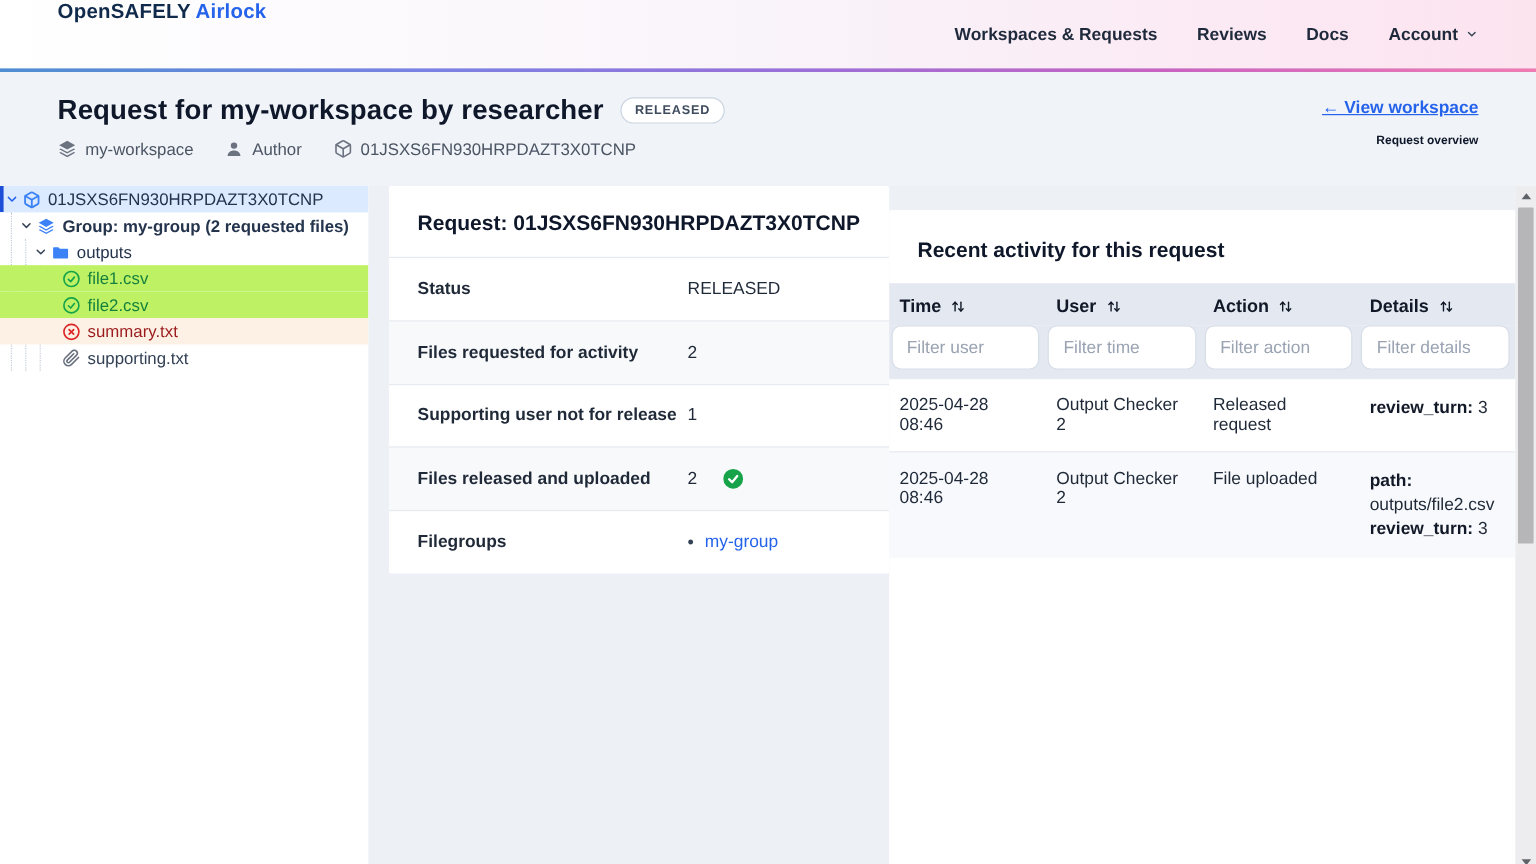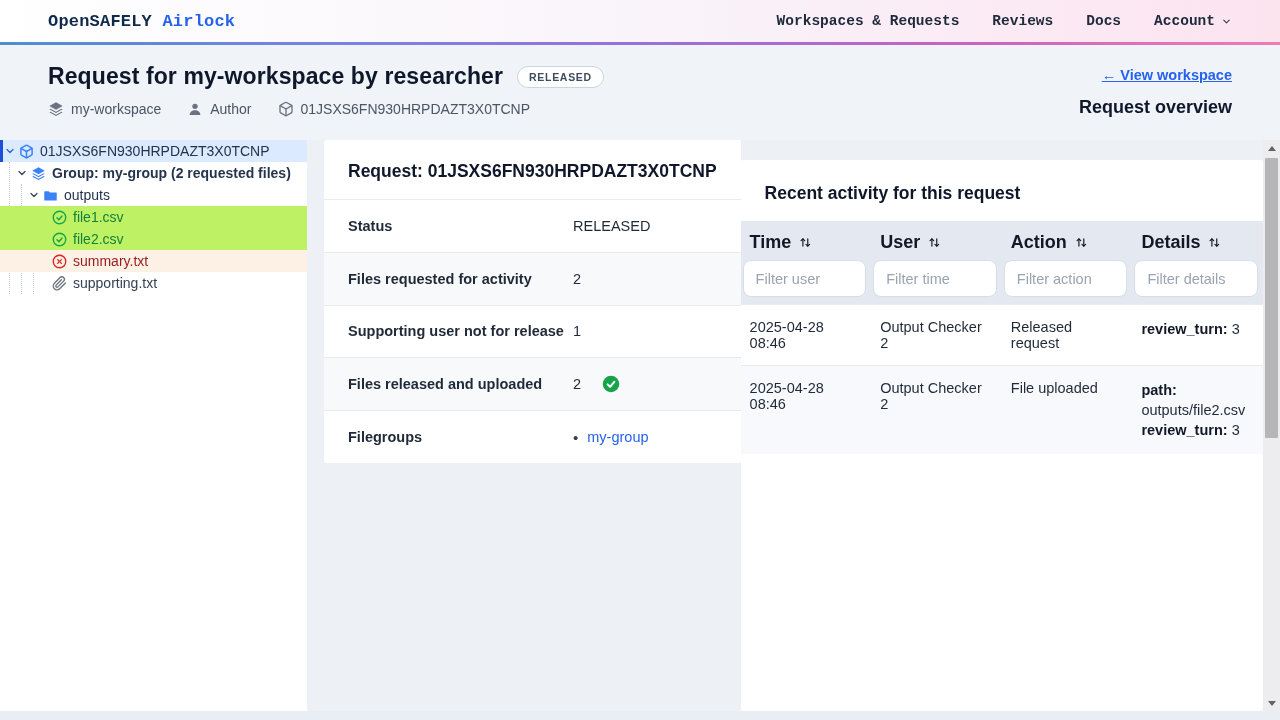--- a/index.html
+++ b/index.html
@@ -1,40 +1,40 @@
 <!DOCTYPE html>
 <html><head>
 <meta charset="utf-8">
 <style>
   * { margin:0; padding:0; box-sizing:border-box; }
   html,body { width:1280px; height:720px; overflow:hidden; }
   body { font-family:"Liberation Sans", sans-serif; background:#edf1f6; color:#1f2937; }
 
   
-  .navbar { height:42px; display:flex; align-items:center; justify-content:space-between;
-            padding:0 48px; background:linear-gradient(90deg,#ffffff 0%,#f9f4fa 50%,#fbeaf4 78%,#fce4ef 100%);font-family:Liberation Mono, monospace; }
+  .navbar { height:57px; display:flex; justify-content:space-between;
+            padding:0 48px; background:linear-gradient(90deg,#ffffff 0%,#f9f4fa 50%,#fbeaf4 78%,#fce4ef 100%); }
   .brand { font-size:17px; font-weight:700; letter-spacing:.2px; cursor:pointer; }
   .brand .b1 { color:#102a4c; }
   .brand .b2 { color:#2563eb; }
   .nav-items { display:flex; align-items:center; gap:33px; }
   .nav-link { font-size:14.5px; font-weight:600; color:#1e293b; cursor:pointer; display:flex; align-items:center; gap:6px; }
   .nav-gradient { height:3px; background:linear-gradient(90deg,#4e8ed0 0%,#7b82e3 28%,#9a6fd8 52%,#c963c1 76%,#ef7cb2 100%); }
 
   
   .page-header { height:95px; background:#f0f3f8; display:flex; justify-content:space-between; padding:18px 48px 0 48px; }
   .title-row { display:flex; align-items:center; gap:14px; }
   .page-title { font-size:23px; font-weight:700; color:#0f172a; letter-spacing:.1px; }
   .status-badge { background:#ffffff; border:1px solid #cbd5e1; border-radius:999px; padding:4px 11px;
                   font-size:10.5px; font-weight:700; letter-spacing:.7px; color:#3f4c5f; }
   .meta-row { display:flex; align-items:center; gap:26px; margin-top:11px; }
   .meta-item { display:flex; align-items:center; gap:7px; font-size:14px; color:#4b5563; }
   .meta-item svg { color:#6b7280; }
   .header-right { display:flex; flex-direction:column; align-items:flex-end; gap:14px; padding-top:4px; }
   .back-link { font-size:14.5px; font-weight:600; color:#2563eb; text-decoration:underline; cursor:pointer; }
-  .overview-link { font-size:18px; font-weight:700; color:#0f172a; cursor:pointer; }
+  .overview-link { font-size:10px; font-weight:700; color:#0f172a; cursor:pointer; }
 
   
   .content { display:flex; height:571px; }
   .sidebar { width:307px; background:#ffffff; position:relative; padding-top:0; flex:none; overflow:hidden; }
   .gap-col { width:17px; flex:none; }
   .main { width:939px; flex:none; overflow:hidden; display:flex; flex-direction:row; }
   .scroll-col { width:17px; flex:none; background:#ededef; position:relative; height:571px; }
   .scroll-thumb { position:absolute; left:2px; right:2px; top:18px; height:280px; background:#b6b6b8; border-radius:1px; }
   .scroll-arrow { position:absolute; left:0; width:17px; height:16px; display:flex; align-items:center; justify-content:center; }
   .scroll-arrow.up { top:0; }
@@ -72,21 +72,21 @@
   .info-label { width:225px; flex:none; font-weight:700; color:#1f2937; }
   .info-value { color:#1f2937; display:flex; align-items:center; }
   .uploaded-check { margin-left:21px; display:flex; align-items:center; }
   .bullet { color:#334155; margin-right:9px; font-size:15px; }
   .fg-link { color:#2563eb; cursor:pointer; font-size:14.5px; }
 
   .activity-card { margin-top:20px; flex:1; }
   .activity-card .card-title { padding:23px 24px 17px 24px; }
 
   .tbl-head { display:grid; grid-template-columns:repeat(4,1fr); background:#e4e9f1; }
-  .th { display:flex; align-items:center; gap:8px; padding:11px 10px 7px 9px; font-size:18px; font-weight:700; color:#111827; cursor:pointer; }
+  .th { display:flex; align-items:center; gap:8px; padding:11px 10px 7px 9px; font-size:15px; font-weight:700; color:#111827; cursor:pointer; }
   .sort-icon { display:flex; color:#111827; }
   .tbl-filters { display:grid; grid-template-columns:repeat(4,1fr); background:#e4e9f1; padding-bottom:7px; }
   .filter-cell { padding:0 5px 0 2px; }
   .filter-cell input { width:100%; height:37px; border:1px solid #d8dee8; border-radius:8px; background:#fff;
                        padding:0 12px; font-size:14.5px; font-family:"Liberation Sans", sans-serif; color:#1f2937; outline:none; }
   .filter-cell input::placeholder { color:#9aa3b2; }
   .tbl-row { display:grid; grid-template-columns:repeat(4,1fr); border-top:1px solid #e7eaef; }
   .tbl-row.alt { background:#f7f9fc; }
   .td { padding:14px 10px 14px 9px; font-size:14.5px; color:#1f2937; }
   .detail-line { line-height:20px; }

